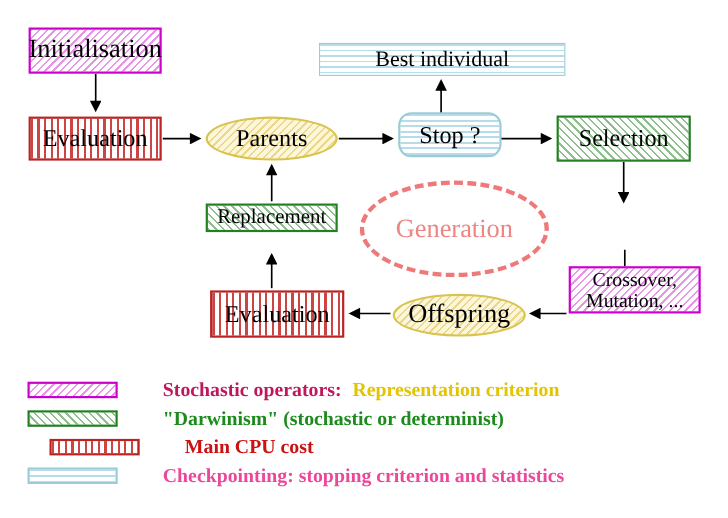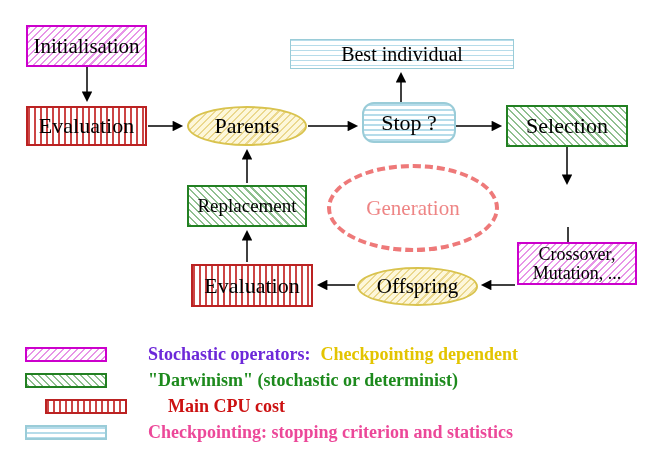--- a/index.html
+++ b/index.html
@@ -58,21 +58,21 @@
     border: 4px dashed #ee7979;
     border-radius: 50%;
     display: flex;
     align-items: center;
     justify-content: center;
     color: #ee8585;
     box-sizing: border-box;
   }
 
   .fs22 { font-size: 22px; align-items: center; }
-  .fs21 { font-size: 21px; }
+  .fs21 { font-size: 24px; }
   .fs20 { font-size: 20px; }
   .fs19 { font-size: 19px; }
   .fs18 { font-size: 18px; }
 
   .legend-row {
     position: absolute;
     left: 25px;
     display: flex;
     align-items: center;
     height: 16px;
@@ -83,21 +83,21 @@
     box-sizing: border-box;
     flex: 0 0 82px;
   }
   .legend-text {
     margin-left: 41px;
     font-weight: bold;
     font-size: 18px;
     white-space: nowrap;
   }
   .legend-text .t2 { margin-left: 10px; }
-  .c-magenta { color: #6d28d9; font-family: Liberation Serif, serif; }
+  .c-magenta { color: #be185d; font-family: Liberation Serif, serif; }
   .c-gold    { color: #e3c400; }
   .c-green   { color: #1d8a1d; }
   .c-red     { color: #cc1111; }
   .c-cyan    { color: #ec4899; }
 </style>
 </head>
 <body>
 
 <div class="canvas">
 
@@ -151,32 +151,32 @@
   </div>
 
   <div class="node hatch-yellow ellipse fs21" style="left:357px; top:267px; width:121px; height:39px;">
     <span>Offspring</span>
   </div>
 
   <div class="node stripe-red fs22" style="left:191px; top:264px; width:122px; height:43px;">
     <span>Evaluation</span>
   </div>
 
-  <div class="node hatch-green fs19" style="left:187px; top:185px; width:120px; height:42px;">
+  <div class="node hatch-green fs19" style="left:187px; top:185px; width:120px; height:26px;">
     <span>Replacement</span>
   </div>
 
   <div class="generation-ellipse fs21" style="left:327px; top:164px; width:172px; height:88px;">
     <span>Generation</span>
   </div>
 
   <div class="legend-row" style="top:346px;">
     <div class="swatch hatch-magenta"></div>
     <div class="legend-text">
-      <span class="c-magenta">Stochastic operators:</span><span class="c-gold t2">Checkpointing dependent</span>
+      <span class="c-magenta">Stochastic operators:</span><span class="c-gold t2">Representation criterion</span>
     </div>
   </div>
 
   <div class="legend-row" style="top:372px;">
     <div class="swatch hatch-green"></div>
     <div class="legend-text c-green">"Darwinism" (stochastic or determinist)</div>
   </div>
 
   <div class="legend-row" style="top:398px;padding-left:20px;">
     <div class="swatch stripe-red"></div>

